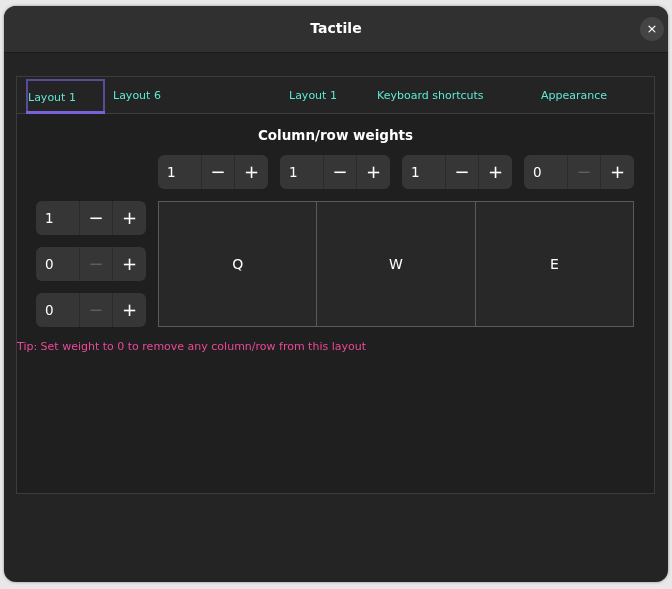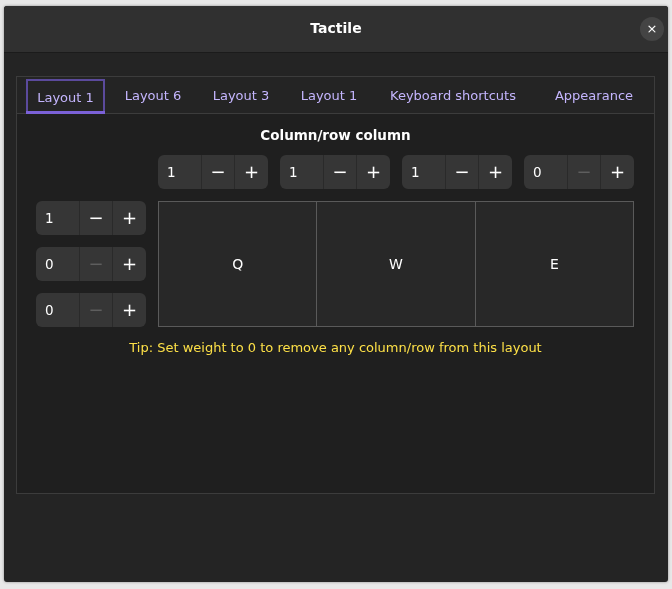--- a/index.html
+++ b/index.html
@@ -1,56 +1,55 @@
 <!DOCTYPE html>
 <html><head>
 <meta charset="utf-8">
 <style>
   html, body { margin:0; padding:0; }
   body { width:672px; height:589px; background:#e8e8e8; font-family:"DejaVu Sans", sans-serif; position:relative; overflow:hidden; }
-  .window { position:absolute; left:4px; top:6px; width:664px; height:576px; background:#242424; border-radius:3px; overflow:hidden; box-shadow:0 0 3px rgba(0,0,0,0.4); }
+  .window { position:absolute; left:4px; top:6px; width:664px; height:576px; background:#242424; border-radius:12px; overflow:hidden; box-shadow:0 0 3px rgba(0,0,0,0.4); }
   .titlebar { position:absolute; left:0; top:0; width:664px; height:46px; background:#303030; border-bottom:1px solid #1b1b1b; }
   .title { position:absolute; left:0; right:0; top:14px; text-align:center; color:#ffffff; font-weight:bold; font-size:14px; }
   .close { position:absolute; right:4px; top:11px; width:24px; height:24px; border-radius:50%; background:#444444; color:#fff; text-align:center; line-height:24px; font-size:13px; cursor:pointer; }
   .notebook { position:absolute; left:12px; top:70px; width:637px; height:416px; border:1px solid #3c3c3c; background:#1f1f1f; }
   .tabbar { position:absolute; left:0; top:0; width:637px; height:36px; background:#242424; border-bottom:1px solid #3c3c3c; }
-  .tab { position:absolute; top:2px; height:33px; color:#c4b5fd; font-size:13px; line-height:33px; text-align:center; cursor:pointer; }
+  .tab { position:absolute; top:2px; height:33px; color:#5eead4; font-size:11px; line-height:33px; text-align:left; cursor:pointer; }
   .tab.active { border:2px solid #5b4a9c; border-bottom:none; box-sizing:border-box; }
   .tab.active::after { content:""; position:absolute; left:-2px; right:-2px; bottom:-2px; height:3px; background:#7b61d8; }
   .section-title { position:absolute; left:0; right:0; top:50px; text-align:center; color:#fff; font-weight:bold; font-size:13.5px; }
   .spin { position:absolute; width:110px; height:34px; background:#363636; border-radius:6px; display:flex; overflow:hidden; }
   .spin .val { width:44px; color:#fff; font-size:13.5px; line-height:34px; padding-left:9px; box-sizing:border-box; border-right:1px solid #2a2a2a; }
   .spin .btn { width:33px; text-align:center; color:#fff; font-size:18px; line-height:34px; border-right:1px solid #2a2a2a; cursor:pointer; }
   .spin .btn:last-child { border-right:none; }
   .spin .btn.disabled { color:#5e5e5e; }
   .grid { position:absolute; left:141px; top:124px; width:476px; height:126px; display:flex; }
   .cell { flex:1; border:1px solid #5a5a5a; background:#282828; color:#fff; font-size:14px; display:flex; align-items:center; justify-content:center; margin-left:-1px; }
   .cell:first-child { margin-left:0; }
-  .tip { position:absolute; left:0; right:0; top:263px; text-align:center; color:#fde047; font-size:13px; }
+  .tip { position:absolute; left:0; right:0; top:263px; text-align:left; color:#ec4899; font-size:11px; }
 </style>
 </head>
 <body>
 
 <div class="window">
   <div class="titlebar">
     <div class="title">Tactile</div>
     <div class="close"><span>×</span></div>
   </div>
 
   <div class="notebook">
     <div class="tabbar">
       <div class="tab active" style="left:9px;width:79px;">Layout 1</div>
       <div class="tab" style="left:96px;width:80px;">Layout 6</div>
-      <div class="tab" style="left:184px;width:80px;">Layout 3</div>
       <div class="tab" style="left:272px;width:80px;">Layout 1</div>
       <div class="tab" style="left:360px;width:152px;">Keyboard shortcuts</div>
       <div class="tab" style="left:524px;width:106px;">Appearance</div>
     </div>
 
-    <div class="section-title">Column/row column</div>
+    <div class="section-title">Column/row weights</div>
 
     <div class="spin" style="left:141px;top:78px;">
       <div class="val">1</div>
       <div class="btn"><span>−</span></div>
       <div class="btn"><span>+</span></div>
     </div>
     <div class="spin" style="left:263px;top:78px;">
       <div class="val">1</div>
       <div class="btn"><span>−</span></div>
       <div class="btn"><span>+</span></div>

